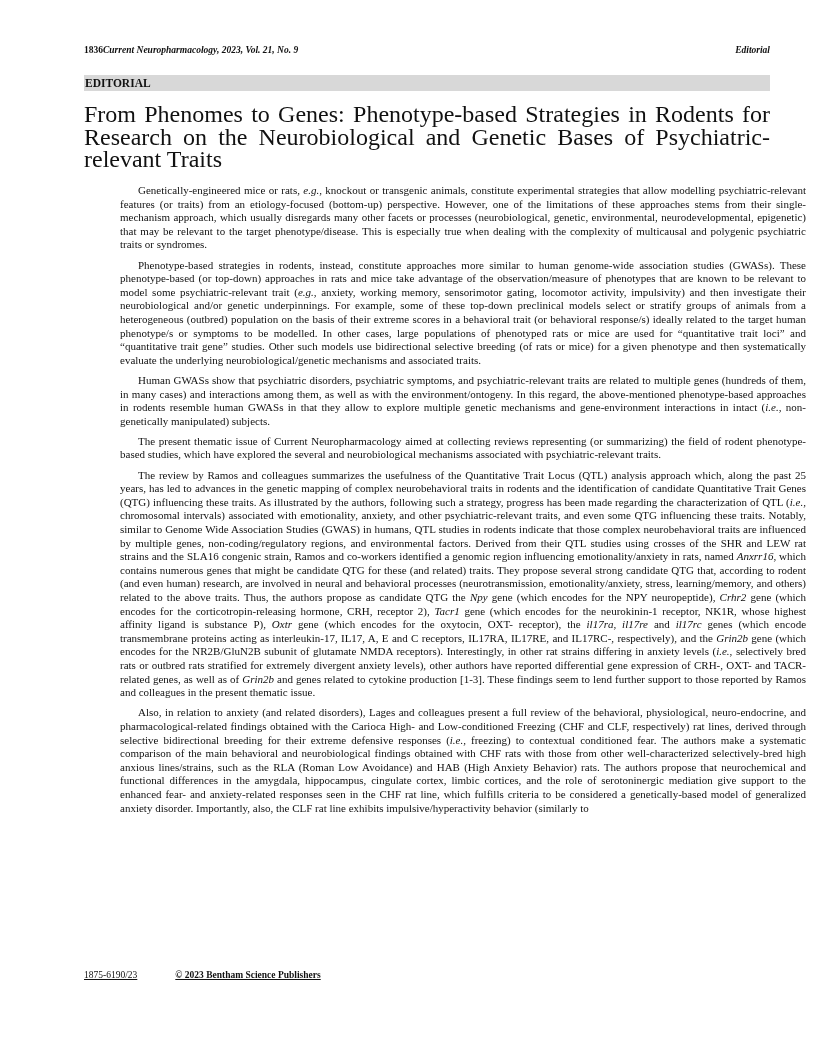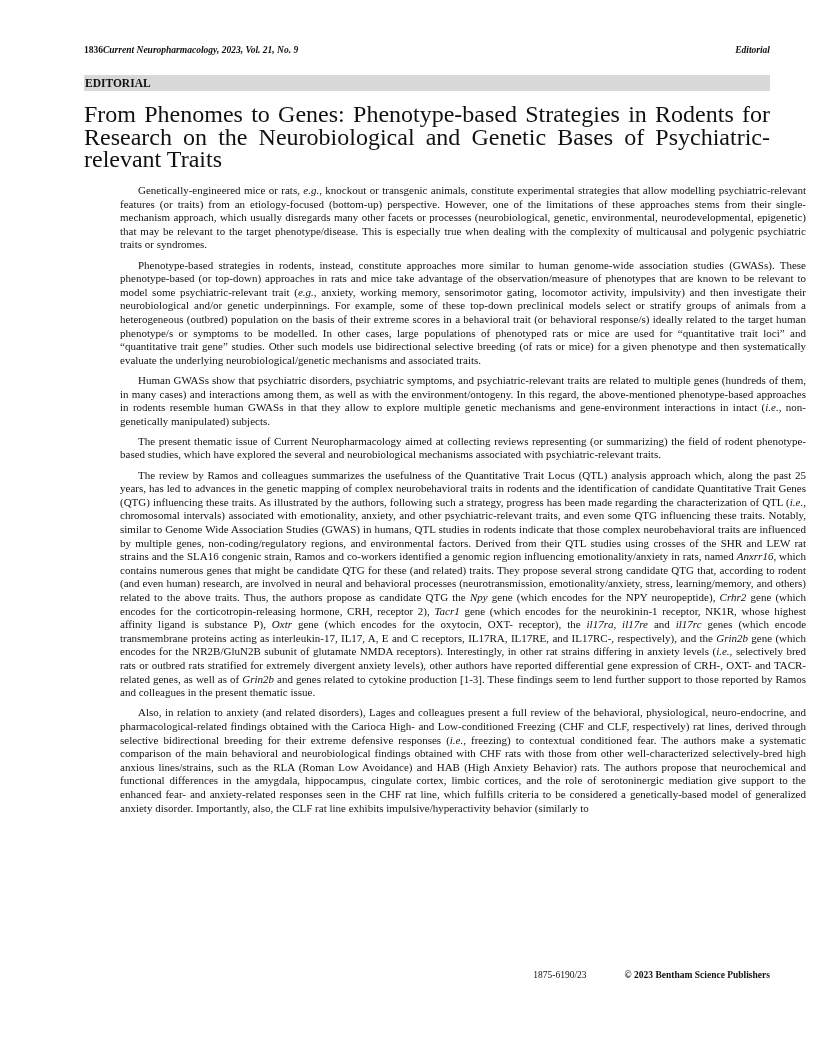--- a/index.html
+++ b/index.html
@@ -16,21 +16,21 @@
                  background: #d8d8d8; font-size: 11.5px; font-weight: bold;
                  line-height: 17px; padding-left: 1px; box-sizing: border-box; }
   .title { position: absolute; top: 103px; left: 0; width: 686px; margin: 0;
            font-size: 24px; line-height: 22.5px; font-weight: normal;
            text-align: justify; text-align-last: left; }
   .body { position: absolute; top: 184px; left: 0; width: 686px;
           font-size: 11px; line-height: 13.6px; text-align: justify; margin-left: 36px; }
   .body p { margin: 0 0 6.6px 0; text-indent: 18px; hyphens: manual; }
   .body i { font-style: italic; }
   .footer { position: absolute; top: 970px; left: 0; width: 686px; font-size: 9.5px;
-            text-align: right; }
+            text-align: left; text-decoration: underline; }
   .footer .issn { margin-right: 38px; }
   .footer .copy { font-weight: bold; }
 </style>
 </head>
 <body>
 
 <div class="page">
 
   <div class="running-head">
     <span class="left">

